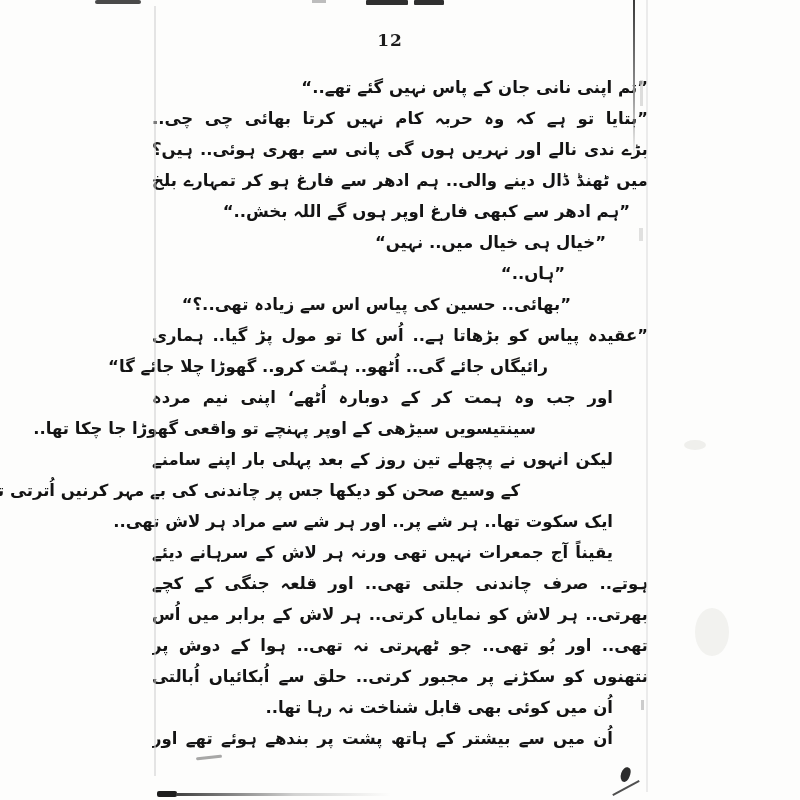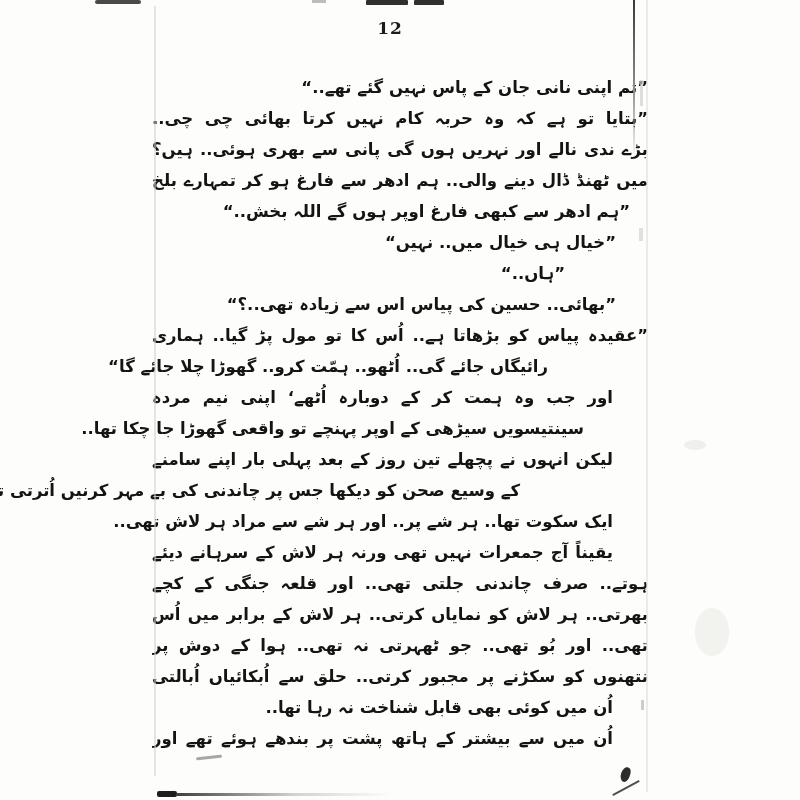--- a/index.html
+++ b/index.html
@@ -5,21 +5,21 @@
   html,body{margin:0;padding:0;}
   body{
     width:800px;height:800px;overflow:hidden;
     background:#fdfdfc;
     font-family:"DejaVu Sans",sans-serif;
     position:relative;
   }
   .scan{position:absolute;inset:0;background:#fdfdfc;}
   
   .pageno{
-    position:absolute;top:18px;left:360px;width:60px;
+    position:absolute;top:30px;left:360px;width:60px;
     text-align:center;
     font-family:"DejaVu Serif",serif;
     font-weight:bold;font-size:17px;color:#1c1c1c;
     letter-spacing:1px;
   }
   
   .textblock{
     position:absolute;top:72px;left:152px;width:496px;
     direction:rtl;
     color:#141414;
@@ -68,27 +68,27 @@
 <div class="scan">
 
   <div class="pageno">12</div>
 
   <div class="textblock">
       <div class="line partial" style="margin-right: 0px;">”تم اپنی نانی جان کے پاس نہیں گئے تھے..“</div>
       <div class="line full" style="margin-right: 0px;">”بتایا تو ہے کہ وہ حربہ کام نہیں کرتا بھائی چی چی.. تمہارے چیچنیا میں</div>
       <div class="line full" style="margin-right: 0px;">بڑے ندی نالے اور نہریں ہوں گی پانی سے بھری ہوئی.. ہیں؟ ٹھنڈی ٹھار.. سینے</div>
       <div class="line full" style="margin-right: 0px;">میں ٹھنڈ ڈال دینے والی.. ہم ادھر سے فارغ ہو کر تمہارے بلخ چلیں گے چی چی..“</div>
       <div class="line partial" style="margin-right: 18px;">”ہم ادھر سے کبھی فارغ اوپر ہوں گے اللہ بخش..“</div>
-      <div class="line partial" style="margin-right: 32px;">”خیال ہی خیال میں.. نہیں“</div>
+      <div class="line partial" style="margin-right: 42px;">”خیال ہی خیال میں.. نہیں“</div>
       <div class="line partial" style="margin-right: 83px;">”ہاں..“</div>
-      <div class="line partial" style="margin-right: 32px;">”بھائی.. حسین کی پیاس اس سے زیادہ تھی..؟“</div>
+      <div class="line partial" style="margin-right: 77px;">”بھائی.. حسین کی پیاس اس سے زیادہ تھی..؟“</div>
       <div class="line full" style="margin-right: 0px;">”عقیدہ پیاس کو بڑھاتا ہے.. اُس کا تو مول پڑ گیا.. ہماری پیاس تو</div>
       <div class="line partial" style="margin-right: 100px;">رائیگاں جائے گی.. اُٹھو.. ہمّت کرو.. گھوڑا چلا جائے گا“</div>
       <div class="line full" style="margin-right: 35px;">اور جب وہ ہمت کر کے دوبارہ اُٹھے‘ اپنی نیم مردہ ہڈیوں کو گھسیٹتے</div>
-      <div class="line partial" style="margin-right: 64px;">سینتیسویں سیڑھی کے اوپر پہنچے تو واقعی گھوڑا جا چکا تھا..</div>
+      <div class="line partial" style="margin-right: 112px;">سینتیسویں سیڑھی کے اوپر پہنچے تو واقعی گھوڑا جا چکا تھا..</div>
       <div class="line full" style="margin-right: 35px;">لیکن انہوں نے پچھلے تین روز کے بعد پہلی بار اپنے سامنے قلعہ جنگی</div>
       <div class="line partial" style="margin-right: 128px;">کے وسیع صحن کو دیکھا جس پر چاندنی کی بے مہر کرنیں اُترتی تھیں..</div>
       <div class="line partial" style="margin-right: 35px;">ایک سکوت تھا.. ہر شے پر.. اور ہر شے سے مراد ہر لاش تھی..</div>
       <div class="line full" style="margin-right: 35px;">یقیناً آج جمعرات نہیں تھی ورنہ ہر لاش کے سرہانے دیئے جل رہے</div>
       <div class="line full" style="margin-right: 0px;">ہوتے.. صرف چاندنی جلتی تھی.. اور قلعہ جنگی کے کچے چوکور صحن کی وسعت کو</div>
       <div class="line full" style="margin-right: 0px;">بھرتی.. ہر لاش کو نمایاں کرتی.. ہر لاش کے برابر میں اُس کا سایہ ڈالتی چاندنی</div>
       <div class="line full" style="margin-right: 0px;">تھی.. اور بُو تھی.. جو ٹھہرتی نہ تھی.. ہوا کے دوش پر سوار آتی تھی اور اُن کے</div>
       <div class="line full" style="margin-right: 0px;">نتھنوں کو سکڑنے پر مجبور کرتی.. حلق سے اُبکائیاں اُبالتی تھی اور گزر جاتی تھی..</div>
       <div class="line partial" style="margin-right: 35px;">اُن میں کوئی بھی قابل شناخت نہ رہا تھا..</div>
       <div class="line full" style="margin-right: 35px;">اُن میں سے بیشتر کے ہاتھ پشت پر بندھے ہوئے تھے اور وہ اوندھے</div>

